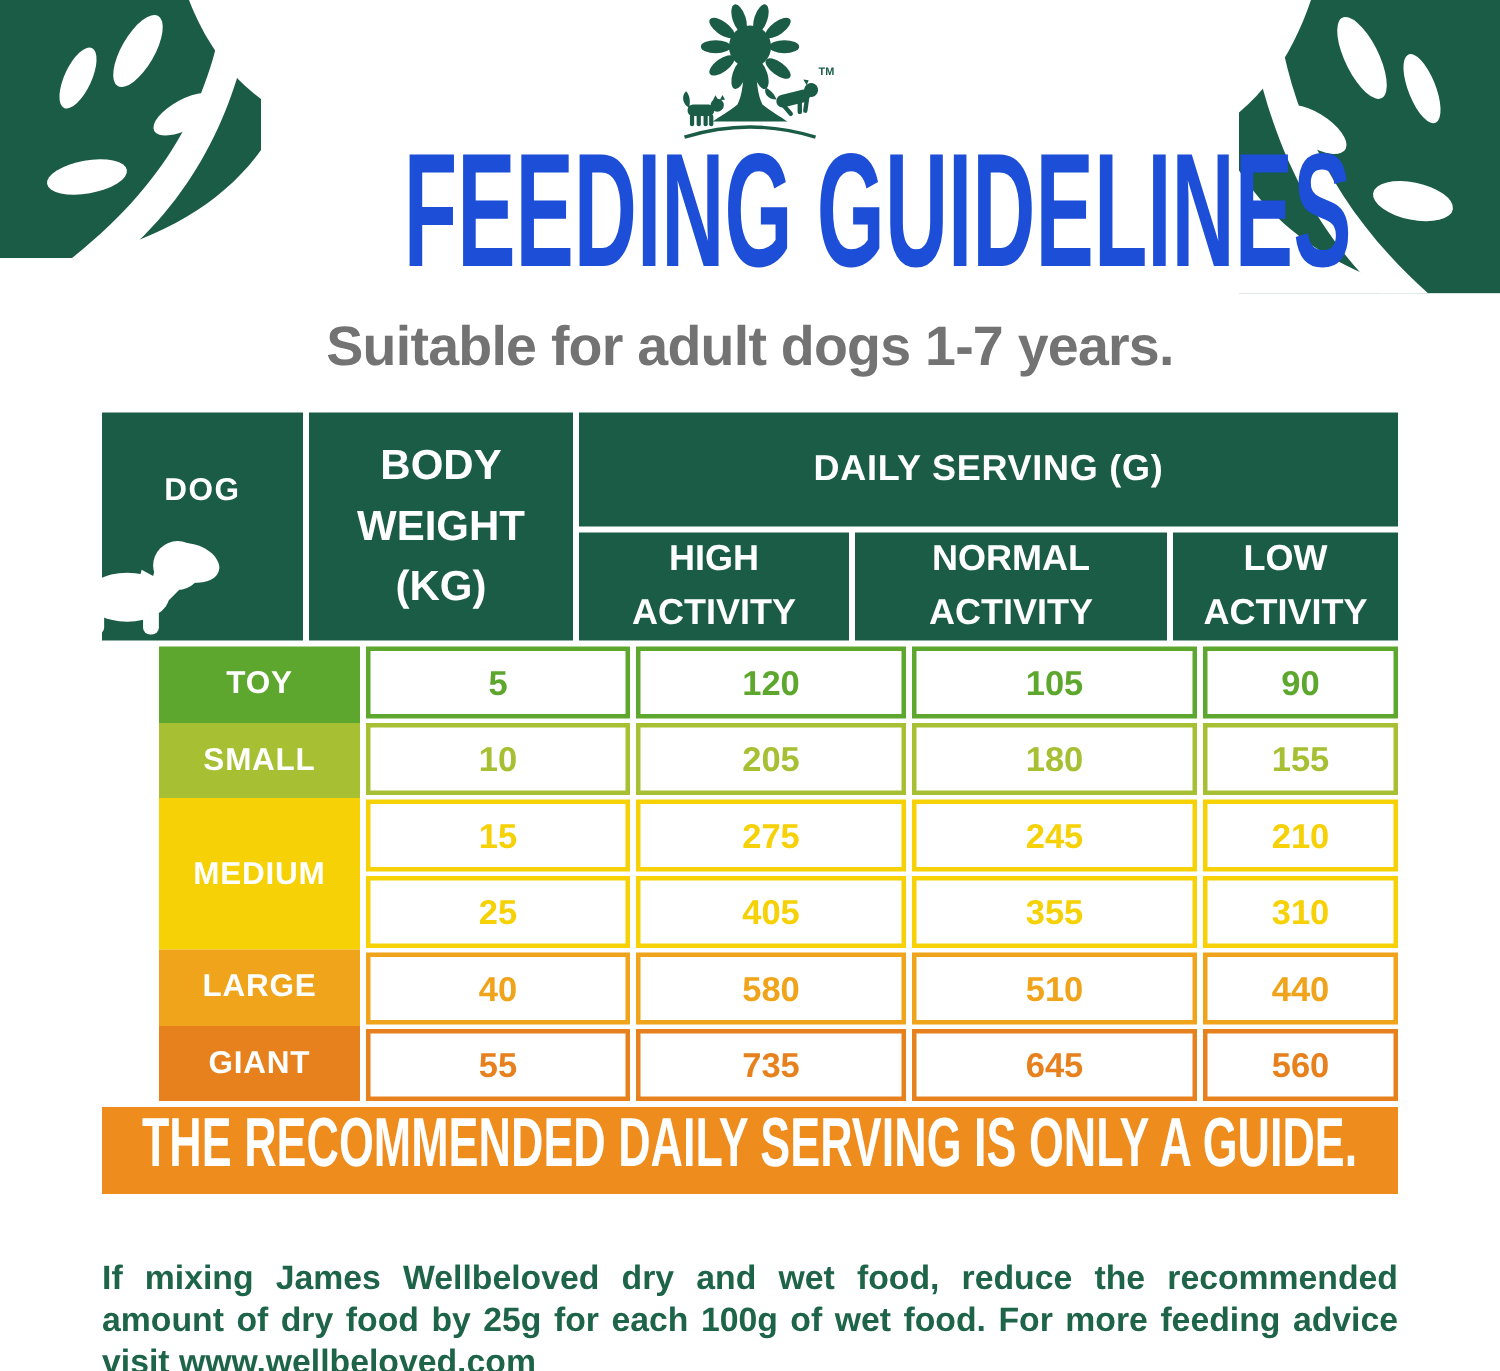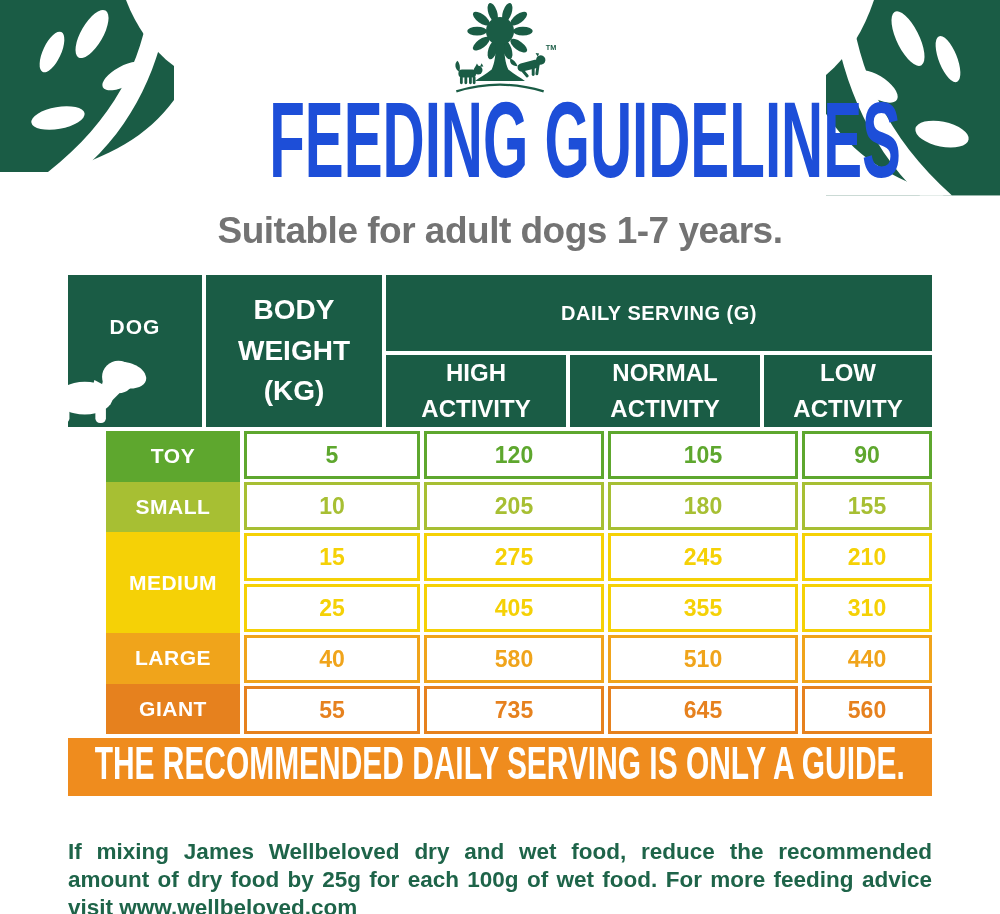--- a/index.html
+++ b/index.html
@@ -25,25 +25,25 @@
   .ftable{position:absolute;left:68px;top:275px;width:864px;}
   .thead{display:flex;gap:4px;height:152px;justify-content:flex-end;}
   .hcell{background:var(--c,#1a5c45);color:#fff;display:flex;align-items:center;
          justify-content:center;text-align:center;white-space:pre-line;}
   .dogcell{width:134px;flex:none;position:relative;overflow:hidden;
            display:block;}
   .dogcell .hlabel{margin-top:22px;text-align:center;font-size:21px;letter-spacing:1px;}
   .pup{position:absolute;left:-12px;bottom:2px;}
   .bwcell{width:176px;flex:none;font-size:28px;line-height:1.45;}
   .hright{flex:1;display:flex;flex-direction:column;gap:4px;}
-  .band{height:79px;font-size:20px;letter-spacing:.5px;}
+  .band{height:79px;font-size:24px;letter-spacing:.5px;}
   .acts{flex:1;display:flex;gap:4px;}
   .act{font-size:24px;line-height:1.5;}
   .act-high{width:180px;flex:none;}
-  .act-normal{width:190px;flex:none;}
+  .act-normal{width:208px;flex:none;}
   .act-low{flex:1;}
 
   .tbody{display:flex;gap:4px;margin-top:4px;padding-left:38px;}
   .labelcol{width:134px;flex:none;display:flex;flex-direction:column;}
   .lbl{flex:1;background:var(--c);color:#fff;display:flex;align-items:center;
        justify-content:center;font-size:21px;letter-spacing:.5px;}
   .lbl.span2{flex:2;}
   .vals{flex:1;display:grid;grid-template-columns:176px 180px 190px 1fr;
         column-gap:4px;row-gap:3px;grid-auto-rows:48px;}
   .vrow{display:contents;}

